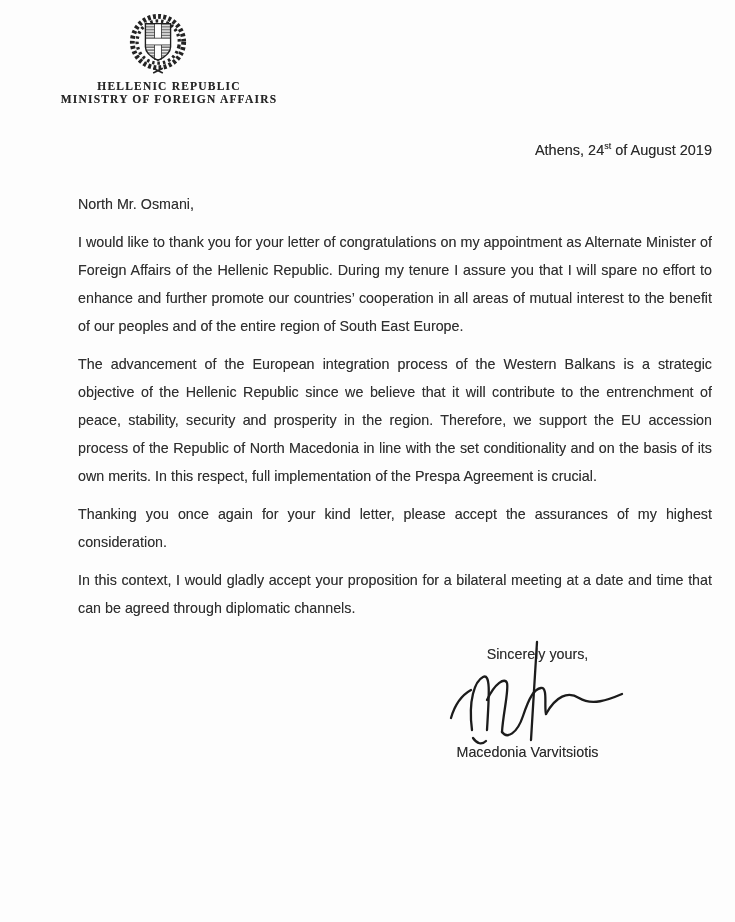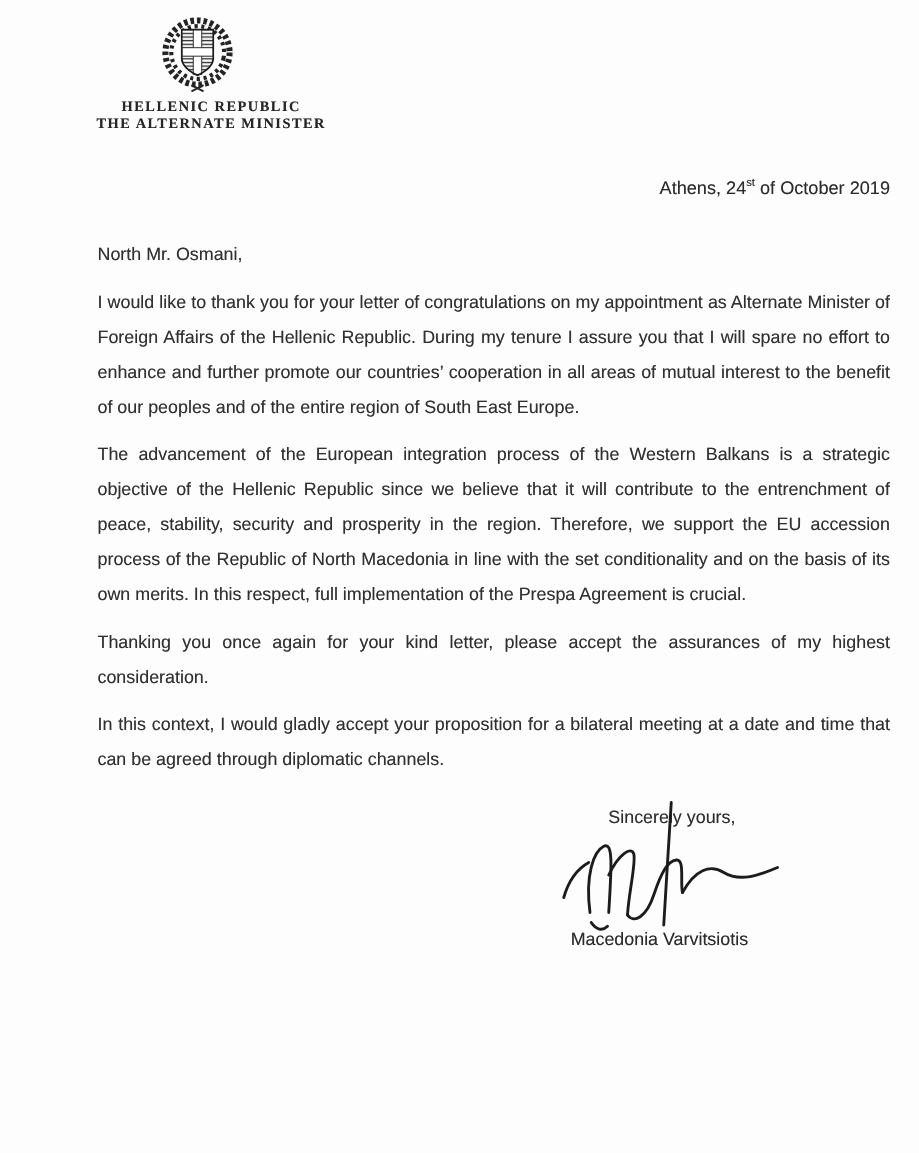--- a/index.html
+++ b/index.html
@@ -111,25 +111,25 @@
       <path d="M-5 26 L5 31 M5 26 L-5 31" stroke="#242424" stroke-width="1.6" fill="none"></path>
 
       <path d="M-13 -20 H13 V4 C13 10 8 14 0 18 C-8 14 -13 10 -13 4 Z" fill="url(#hz)" stroke="none"></path>
 
       <rect x="-3.5" y="-20" width="7" height="37" fill="#ffffff" stroke="#2a2a2a" stroke-width="0.8"></rect>
       <rect x="-13" y="-5" width="26" height="7" fill="#ffffff" stroke="#2a2a2a" stroke-width="0.8"></rect>
 
       <path d="M-13 -20 H13 V4 C13 10 8 14 0 18 C-8 14 -13 10 -13 4 Z" fill="none" stroke="#1e1e1e" stroke-width="1.4"></path>
     </svg>
     <div class="lh-line">HELLENIC REPUBLIC</div>
-    <div class="lh-line">THE ALTERNATE MINISTER</div>
+    <div class="lh-line">MINISTRY OF FOREIGN AFFAIRS</div>
   </div>
 
   <div class="date-line">
-    <span>Athens, 24</span><sup>st</sup><span> of October 2019</span>
+    <span>Athens, 24</span><sup>st</sup><span> of August 2019</span>
   </div>
 
   <div class="letter-body">
     <p class="salutation">North Mr. Osmani,</p>
     <p class="para">I would like to thank you for your letter of congratulations on my appointment as Alternate Minister of Foreign Affairs of the Hellenic Republic. During my tenure I assure you that I will spare no effort to enhance and further promote our countries’ cooperation in all areas of mutual interest to the benefit of our peoples and of the entire region of South East Europe.</p>
     <p class="para">The advancement of the European integration process of the Western Balkans is a strategic objective of the Hellenic Republic since we believe that it will contribute to the entrenchment of peace, stability, security and prosperity in the region. Therefore, we support the EU accession process of the Republic of North Macedonia in line with the set conditionality and on the basis of its own merits. In this respect, full implementation of the Prespa Agreement is crucial.</p>
     <p class="para">Thanking you once again for your kind letter, please accept the assurances of my highest consideration.</p>
     <p class="para">In this context, I would gladly accept your proposition for a bilateral meeting at a date and time that can be agreed through diplomatic channels.</p>
   </div>
 

